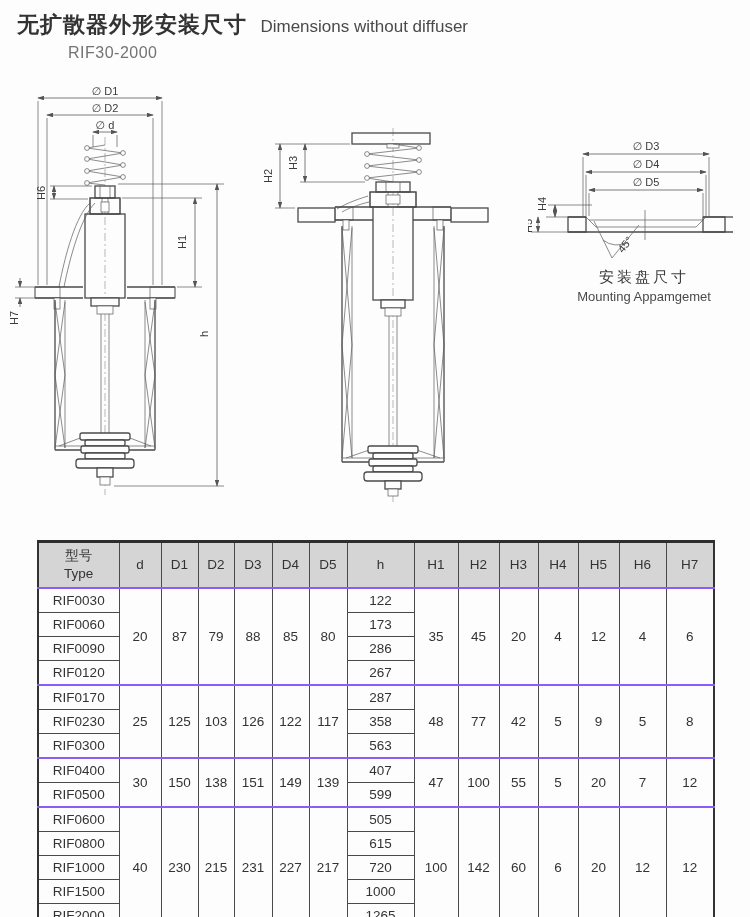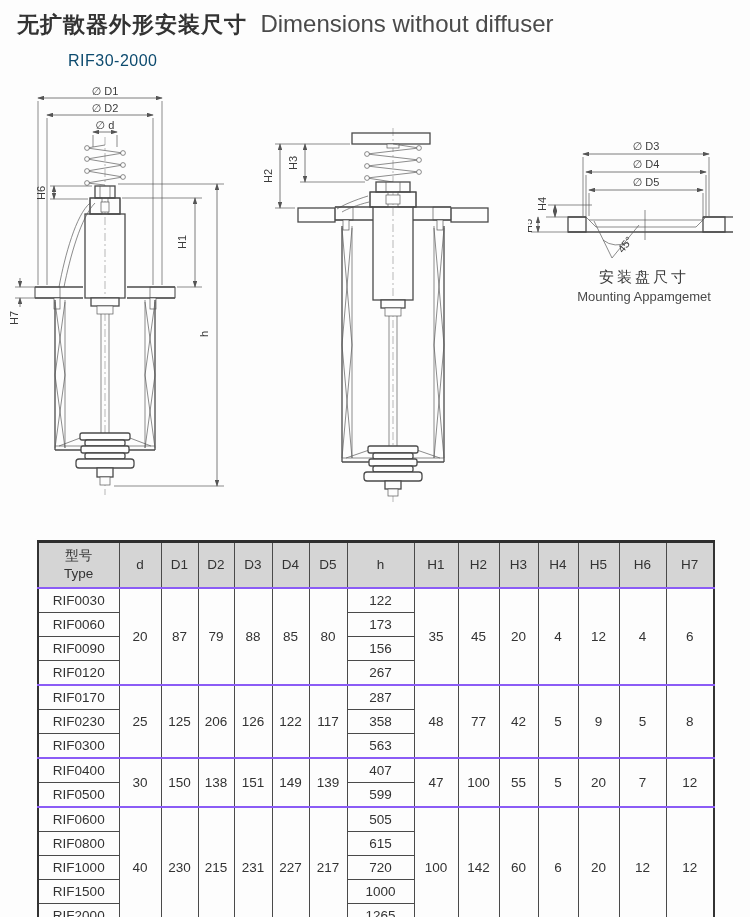--- a/index.html
+++ b/index.html
@@ -3,22 +3,22 @@
 <meta charset="utf-8">
 <style>
   html,body { margin:0; padding:0; }
   body { background:#e8e8e8; font-family:"Liberation Sans", sans-serif; }
   .page { position:relative; width:750px; height:917px; background:#fdfdfd; overflow:hidden;
           color:#3c3c3c; margin:0 auto; }
 
   
   .title-row { position:absolute; left:17px; top:10px; white-space:nowrap; }
   .title-zh { display:inline; font-size:22px; font-weight:bold; color:#333; letter-spacing:1px; }
-  .title-en { display:inline; font-size:24px; color:#4a4a4a; margin-left:9px; }
-  .model-line { position:absolute; left:68px; top:52px; font-size:16px; color:#0c4a6e; letter-spacing:0.5px; }
+  .title-en { display:inline; font-size:17px; color:#4a4a4a; margin-left:9px; }
+  .model-line { position:absolute; left:68px; top:44px; font-size:16px; color:#737373; letter-spacing:0.5px; }
 
   
   .dw { position:absolute; }
   #dw1 { left:10px;  top:85px; }
   #dw2 { left:255px; top:110px; }
   #dw3 { left:528px; top:130px; }
   .ln { stroke:#4a4a4a; stroke-width:1.3; fill:none; }
   .tn { stroke:#5a5a5a; stroke-width:0.7; fill:none; }
   .dm { stroke:#5a5a5a; stroke-width:0.8; fill:none; }
   .cl { stroke:#8a8a8a; stroke-width:0.6; fill:none; stroke-dasharray:8 3 2 3; }
@@ -425,32 +425,32 @@
         <td rowspan="4">12</td>
         <td rowspan="4">4</td>
         <td rowspan="4">6</td>
       </tr>
       <tr>
         <td>RIF0060</td>
         <td>173</td>
       </tr>
       <tr>
         <td>RIF0090</td>
-        <td>156</td>
+        <td>286</td>
       </tr>
       <tr>
         <td>RIF0120</td>
         <td>267</td>
       </tr>
 
       <tr class="gs">
         <td>RIF0170</td>
         <td rowspan="3">25</td>
         <td rowspan="3">125</td>
-        <td rowspan="3">206</td>
+        <td rowspan="3">103</td>
         <td rowspan="3">126</td>
         <td rowspan="3">122</td>
         <td rowspan="3">117</td>
         <td>287</td>
         <td rowspan="3">48</td>
         <td rowspan="3">77</td>
         <td rowspan="3">42</td>
         <td rowspan="3">5</td>
         <td rowspan="3">9</td>
         <td rowspan="3">5</td>

